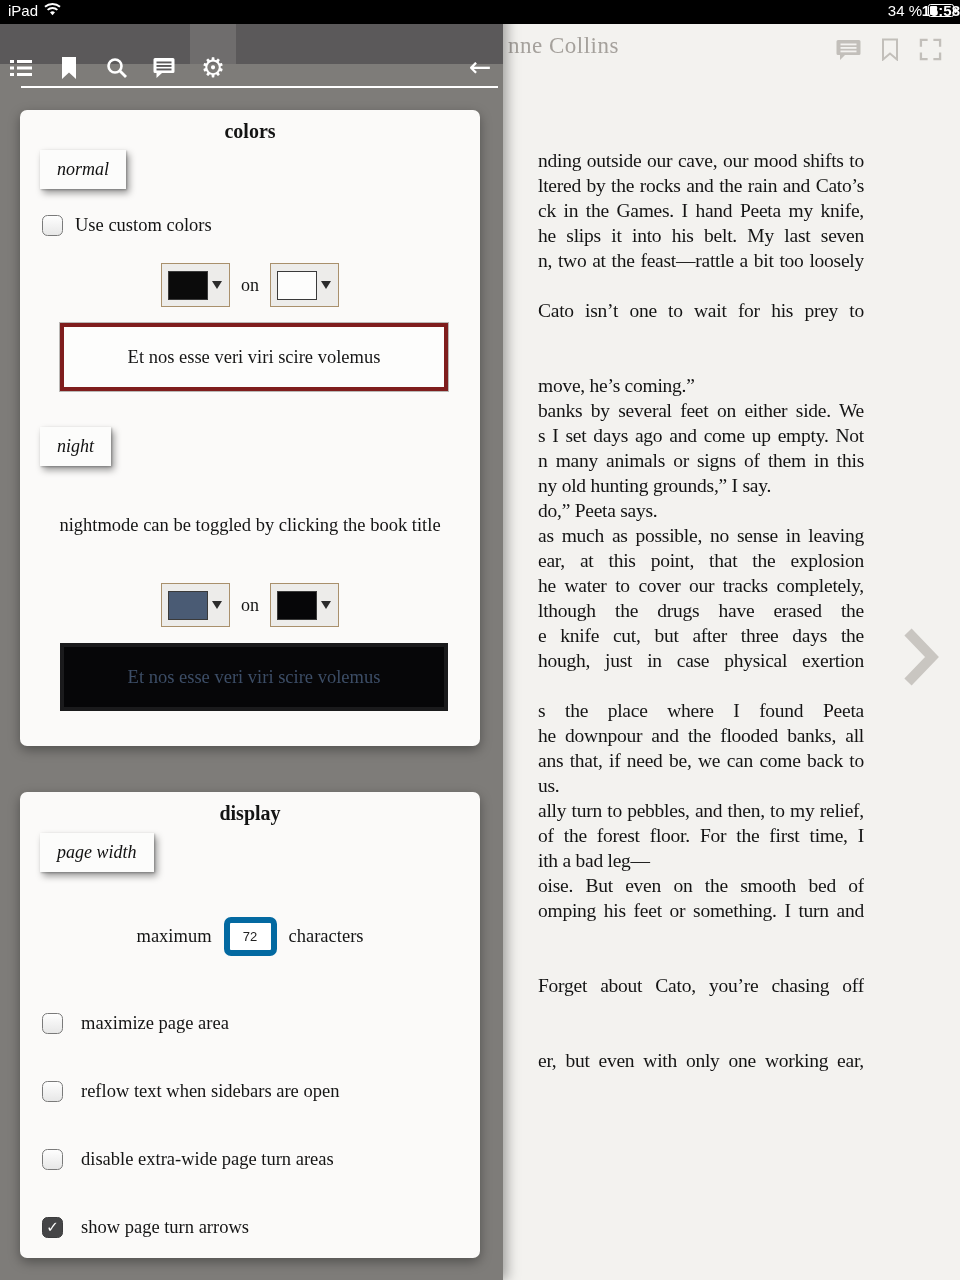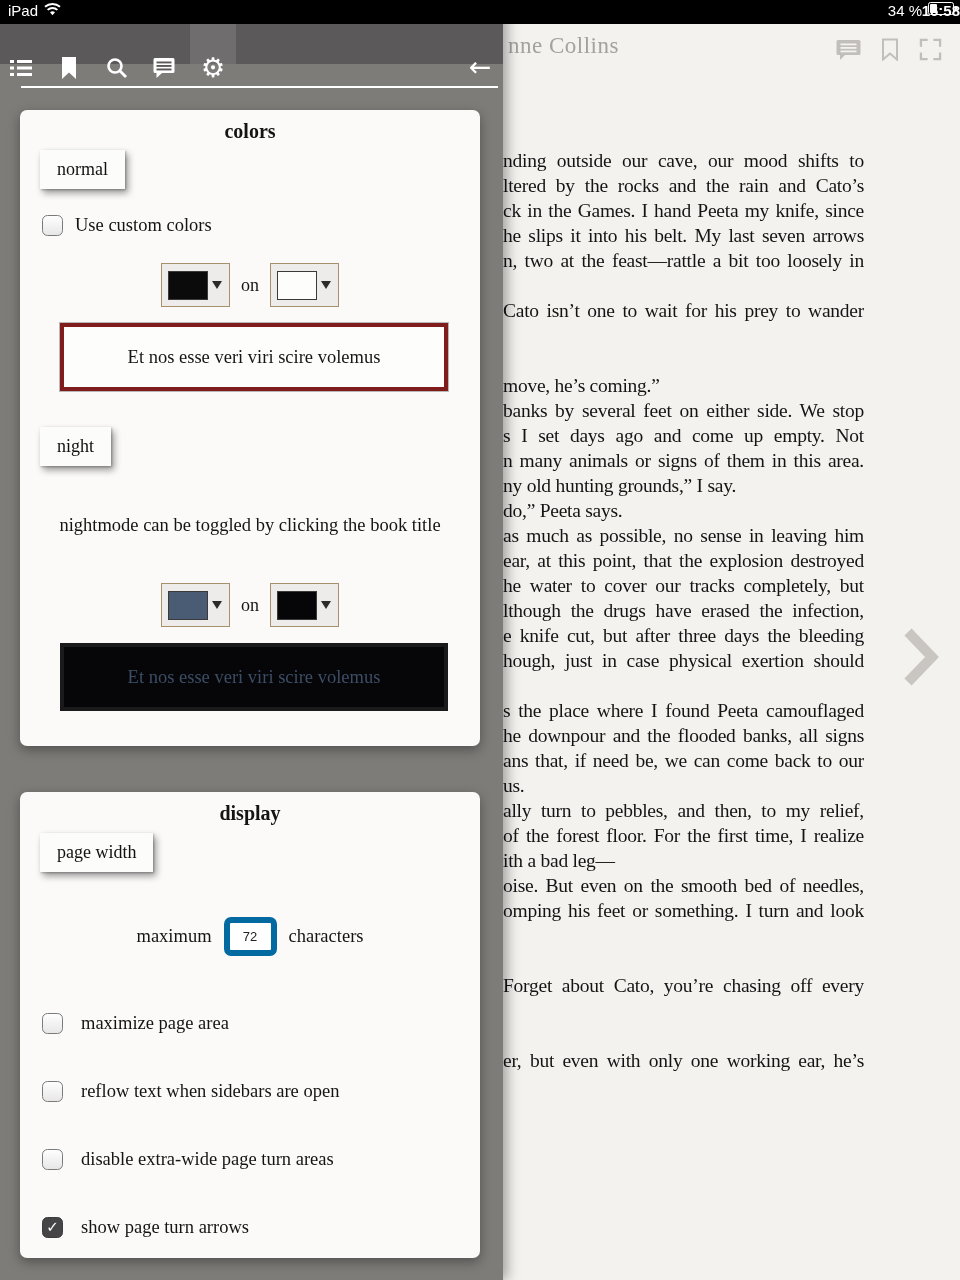--- a/index.html
+++ b/index.html
@@ -4,32 +4,32 @@
 <style>
   html,body{margin:0;padding:0;}
   .screen{position:relative;width:960px;height:1280px;overflow:hidden;
           font-family:"Liberation Serif",serif;background:#f3f2ef;}
 
   
   .statusbar{position:absolute;left:0;top:0;width:960px;height:24px;background:#000;
              color:#fff;z-index:30;font-family:"Liberation Sans",sans-serif;font-size:15px;}
   .sb-left{position:absolute;left:8px;top:2px;display:flex;align-items:center;gap:6px;}
   .sb-time{position:absolute;left:0;right:0;top:2px;text-align:right;font-weight:700;padding-left:47px;}
-  .sb-right{position:absolute;right:6px;top:2px;display:flex;align-items:flex-start;gap:6px;}
+  .sb-right{position:absolute;right:6px;top:2px;display:flex;align-items:center;gap:6px;}
   .battery{position:relative;width:24px;height:11px;border:1px solid #fff;border-radius:2.5px;}
   .battery .fill{position:absolute;left:1px;top:1px;bottom:1px;background:#fff;border-radius:1px;}
   .battery .tip{position:absolute;right:-4px;top:2.5px;width:2.5px;height:5px;background:#fff;border-radius:0 2px 2px 0;}
 
   
   .page{position:absolute;inset:0;background:#f3f2ef;z-index:1;}
   .page-title{position:absolute;left:508px;top:33px;font-size:23px;color:#a5a19c;letter-spacing:.5px;}
   .hdr-icons{position:absolute;top:38px;left:836px;display:flex;gap:20px;align-items:center;}
   .book-text{position:absolute;left:503px;top:148px;width:361px;color:#141414;
              font-size:19.5px;line-height:25px;letter-spacing:-0.25px;}
-  .bline{height:25px;overflow:hidden;white-space:normal;}
+  .bline{height:25px;overflow:hidden;white-space:normal;padding-left:35px;}
   .bline.just{text-align:justify;text-align-last:justify;}
   .chevron{position:absolute;left:903px;top:628px;}
 
   
   .sidebar{position:absolute;left:0;top:0;width:503px;height:1280px;background:#7e7c79;z-index:10;
            box-shadow:4px 0 12px rgba(0,0,0,.35);}
   .toolbar{position:absolute;left:0;top:24px;width:503px;height:40px;background:#5b595a;}
   .tb-hl{position:absolute;left:190px;top:0;width:46px;height:40px;background:#6f6d6d;}
   .tb-underline{position:absolute;left:21px;top:62px;width:477px;height:2px;background:#fff;}
   .tbi{position:absolute;top:32px;width:24px;height:24px;}
@@ -37,21 +37,21 @@
               font-family:"DejaVu Sans",sans-serif;font-size:27px;line-height:38px;text-align:center;}
   .gear-glyph{position:absolute;left:199px;top:26px;width:28px;color:#fff;
               font-family:"DejaVu Sans",sans-serif;font-size:27px;line-height:36px;text-align:center;}
 
   
   .card{position:absolute;left:20px;width:460px;background:#fbfaf9;border-radius:7px;
         box-shadow:0 4px 12px rgba(0,0,0,.35);color:#141414;}
   .card-title{position:absolute;left:0;right:0;top:10px;text-align:center;
               font-size:20px;font-weight:bold;}
   .raised{position:absolute;background:#fcfcfb;padding:9px 17px;font-size:18px;color:#111;
-          box-shadow:3px 4px 7px rgba(0,0,0,.40),1px 1px 2px rgba(0,0,0,.25);}
+          box-shadow:3px 4px 7px rgba(0,0,0,.40),1px 1px 2px rgba(0,0,0,.25);font-style:italic;}
   .checkbox{width:21px;height:21px;border:1.5px solid #7a7a7a;border-radius:5.5px;flex:none;
             background:linear-gradient(#fefefe,#e7e7e7);box-sizing:border-box;position:relative;}
   .checkbox.checked{background:#454547;border-color:#3c3c3e;}
   .checkbox.checked::after{content:"✓";position:absolute;left:0;right:0;top:-1px;bottom:0;
             color:#fff;font:bold 15px/21px "DejaVu Sans",sans-serif;text-align:center;}
   .cbrow{position:absolute;display:flex;align-items:flex-start;gap:12px;font-size:18.5px;}
 
   .ddrow{position:absolute;left:0;right:0;display:flex;justify-content:center;
          align-items:center;gap:11px;font-size:18px;}
   .dd{display:flex;align-items:center;justify-content:space-between;width:69px;height:44px;

